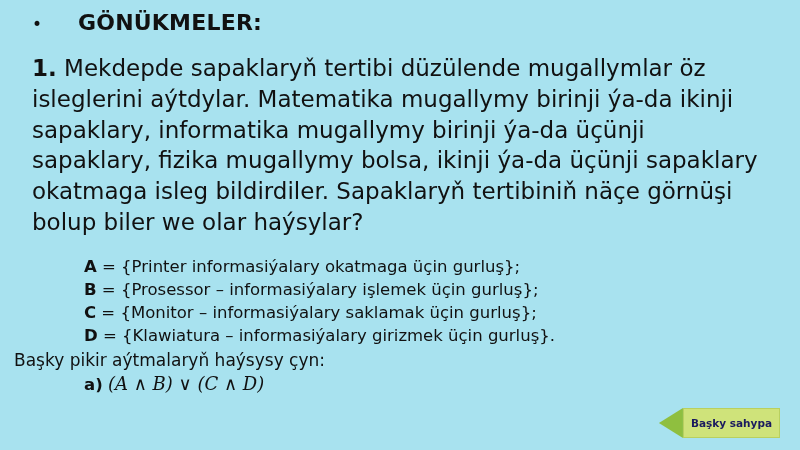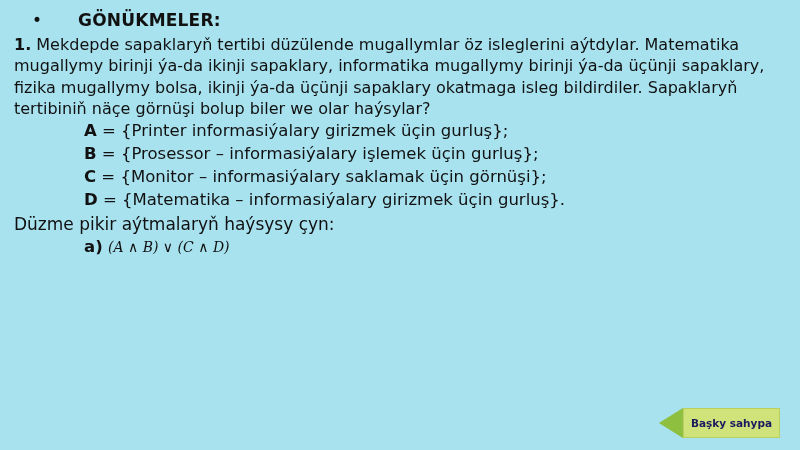--- a/index.html
+++ b/index.html
@@ -29,28 +29,28 @@
     margin: 0 0 4px 0;
   }
   .bullet-dot {
     font-size: 17px;
     line-height: 1;
     color: #111;
     margin-left: 18px;
   }
   .heading-text {
     font-weight: bold;
-    font-size: 17px;
+    font-size: 22px;
     letter-spacing: 0.2px;
     margin-left: 26px;
   }
   .para {
-    font-size: 16px;
+    font-size: 23px;
     line-height: 1.34;
-    margin: 0;
+    margin: 18px;
     max-width: 770px;
   }
   .para b, .num {
     font-weight: bold;
   }
   .set-line {
     font-size: 16.5px;
     line-height: 1.33;
     margin: 0 0 1px 0;
     padding-left: 70px;
@@ -69,21 +69,21 @@
     margin: 0 0 1px 0;
     padding-left: 70px;
   }
   .formula-line .lbl {
     font-weight: bold;
     font-family: "DejaVu Sans", sans-serif;
   }
   .formula {
     font-family: "DejaVu Serif", serif;
     font-style: italic;
-    font-size: 14px;
+    font-size: 18px;
   }
   .nav-button {
     position: absolute;
     right: 20px;
     bottom: 12px;
     display: flex;
     align-items: center;
     height: 30px;
     margin-top: 24px;
   }
@@ -118,36 +118,36 @@
   </div>
 
   <p class="para">
     <b class="num">1.</b>
     <span>Mekdepde sapaklaryň tertibi düzülende mugallymlar öz isleglerini aýtdylar. Matematika mugallymy birinji ýa-da ikinji sapaklary, informatika mugallymy birinji ýa-da üçünji sapaklary, fizika mugallymy bolsa, ikinji ýa-da üçünji sapaklary okatmaga isleg bildirdiler. Sapaklaryň tertibiniň näçe görnüşi bolup biler we olar haýsylar?</span>
   </p>
 
 
   <p class="set-line">
     <span class="setname">A</span>
-    <span>= {Printer informasiýalary girizmek üçin gurluş};</span>
+    <span>= {Printer informasiýalary okatmaga üçin gurluş};</span>
   </p>
   <p class="set-line">
     <span class="setname">B</span>
     <span>= {Prosessor – informasiýalary işlemek üçin gurluş};</span>
   </p>
   <p class="set-line">
     <span class="setname">C</span>
-    <span>= {Monitor – informasiýalary saklamak üçin görnüşi};</span>
+    <span>= {Monitor – informasiýalary saklamak üçin gurluş};</span>
   </p>
   <p class="set-line">
     <span class="setname">D</span>
-    <span>= {Matematika – informasiýalary girizmek üçin gurluş}.</span>
+    <span>= {Klawiatura – informasiýalary girizmek üçin gurluş}.</span>
   </p>
 
-  <p class="sub-head">Düzme pikir aýtmalaryň haýsysy çyn:</p>
+  <p class="sub-head">Başky pikir aýtmalaryň haýsysy çyn:</p>
 
   <p class="formula-line">
     <span class="lbl">a)</span>
     <span class="formula">(A ∧ B) ∨ (C ∧ D)</span>
   </p>
 
   <div class="nav-button">
     <div class="arrow-shape"></div>
     <div class="nav-label">Başky sahypa</div>
   </div>

